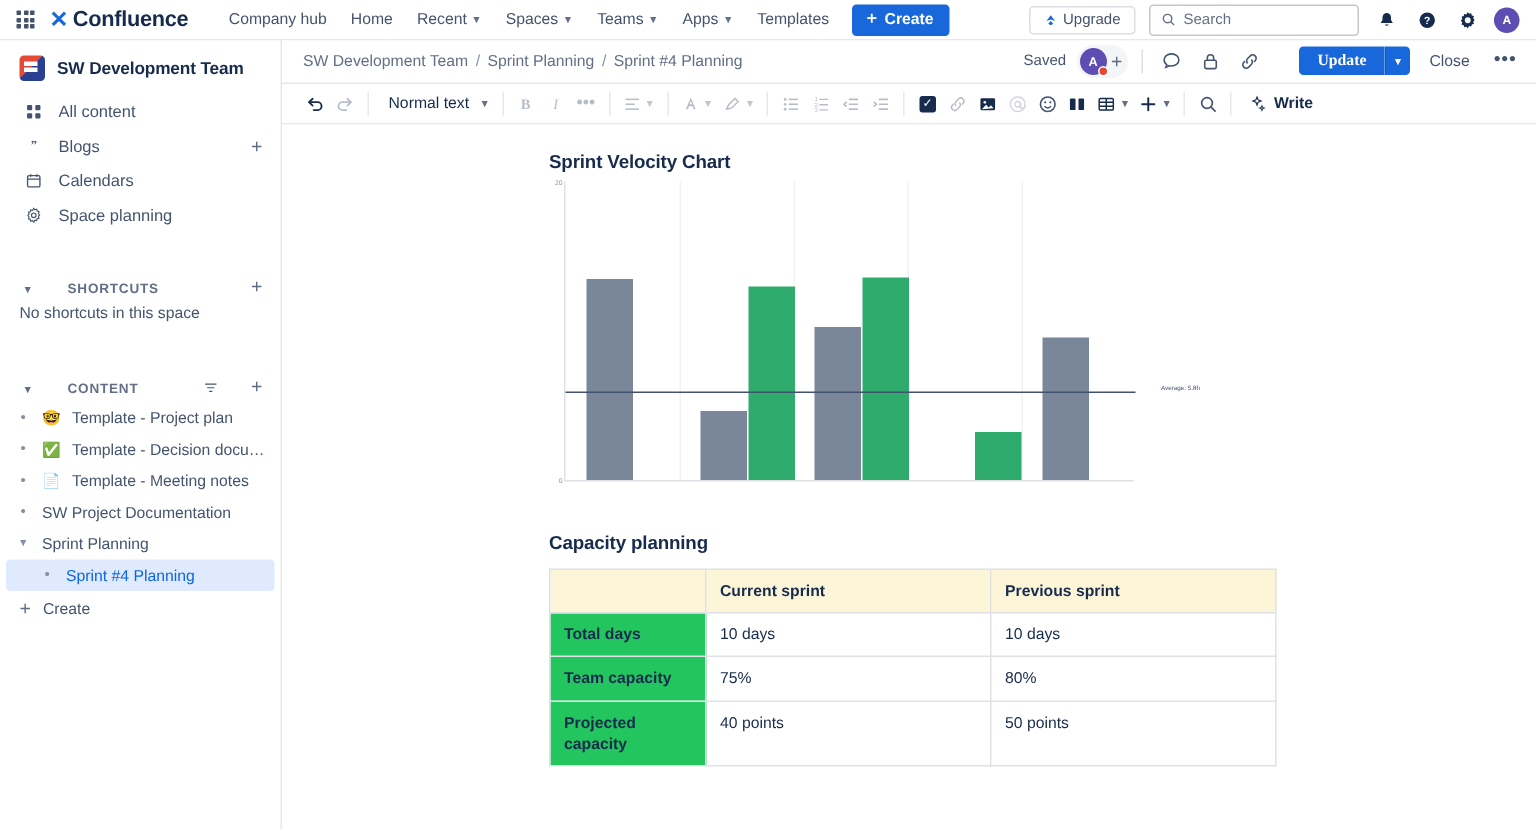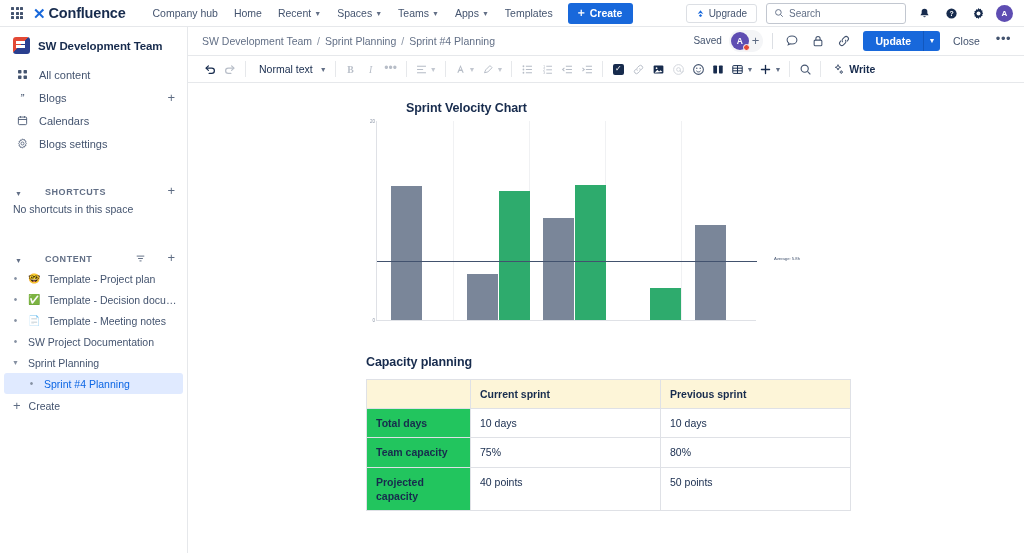--- a/index.html
+++ b/index.html
@@ -122,21 +122,21 @@
     width: 18px; height: 18px; border-radius: 50%; background: #5e4db2;
     color: #fff; font-size: 8.5px; font-weight: 600; display: flex; align-items: center;
     justify-content: center; position: relative;
   }
   .avatar-ed .badge {
     position: absolute; right: -1px; bottom: -1px; width: 7px; height: 7px;
     background: #e34935; border: 1.2px solid #fff; border-radius: 50%;
   }
   .hdr-ico { width: 20px; height: 20px; display: flex; align-items: center; justify-content: center; cursor: pointer; border-radius: 3px;}
   .vdiv { width: 1px; height: 16px; background: #dcdfe4; margin: 0 3px; }
-  .update-grp { display: flex; align-items: stretch; margin-left: 3px; }
+  .update-grp { display: flex; align-items: stretch; margin-left: 17px; font-family: Liberation Serif, serif; }
   .update-btn {
     background: #1868db; color: #fff; font-size: 10.5px; font-weight: 600;
     padding: 4px 12px; border-radius: 3px 0 0 3px; cursor: pointer; display: flex; align-items: center;
   }
   .update-caret {
     background: #1868db; color: #fff; width: 17px; border-radius: 0 3px 3px 0;
     display: flex; align-items: center; justify-content: center; cursor: pointer;
     border-left: 1px solid #1257bd; font-size: 7px;
   }
   .close-btn { font-size: 10.5px; color: #44546f; padding: 4px 7px; cursor: pointer; border-radius: 3px; }
@@ -158,21 +158,21 @@
   .tb-sq-checked::after { content: "✓"; color: #fff; font-size: 8px; line-height: 1; }
   .write-btn { display: flex; align-items: center; gap: 5px; font-size: 10.5px;
     color: #172b4d; font-weight: 600; padding: 0 6px; cursor: pointer; border-radius: 3px; }
 
   
   .canvas { flex: 1; overflow: hidden; position: relative; background: #fff; }
   .doc { padding: 18px 0 0 0; }
 
   
   .chart-block { padding-left: 178px; }
-  .chart-title { font-size: 12.5px; font-weight: 700; color: #172b4d; margin-bottom: 6px; letter-spacing: -0.1px; margin-left: 40px;}
+  .chart-title { font-size: 12.5px; font-weight: 700; color: #172b4d; margin-bottom: 6px; letter-spacing: -0.1px;}
   .chart-area { position: relative; width: 390px; height: 200px; display: flex; }
   .y-axis-label {
     position: absolute; left: -14px; top: 50%; transform: translateY(-50%) rotate(-90deg);
     font-size: 4.2px; color: #626f86; letter-spacing: 0.5px; white-space: nowrap;
     transform-origin: center;
   }
   .y-ticks { position: relative; width: 10px; height: 100%; }
   .y-tick { position: absolute; right: 1px; font-size: 4.5px; color: #8993a4; }
   .plot {
     flex: 1; position: relative; border-left: 1px solid #dfe1e6;
@@ -333,21 +333,21 @@
         <span class="si-label">Calendars</span>
       </div>
 
       <div class="side-item">
         <span class="side-ico">
           <svg width="11" height="11" viewBox="0 0 16 16">
             <path d="M8 1.2l1.1 1.5 1.8-.5.4 1.8 1.8.5-.6 1.8 1.2 1.4-1.2 1.4.6 1.8-1.8.5-.4 1.8-1.8-.5L8 14.8l-1.1-1.5-1.8.5-.4-1.8-1.8-.5.6-1.8L2.3 8.3l1.2-1.4-.6-1.8 1.8-.5.4-1.8 1.8.5z" fill="none" stroke="#44546f" stroke-width="1.1"></path>
             <circle cx="8" cy="8" r="2.2" fill="none" stroke="#44546f" stroke-width="1.1"></circle>
           </svg>
         </span>
-        <span class="si-label">Blogs settings</span>
+        <span class="si-label">Space planning</span>
       </div>
 
       <div class="section-head">
         <span class="chev">▼</span>
         <span class="section-title">SHORTCUTS</span>
         <span class="plus-sm">+</span>
       </div>
       <div class="empty-note">No shortcuts in this space</div>
 
       <div class="section-head">

